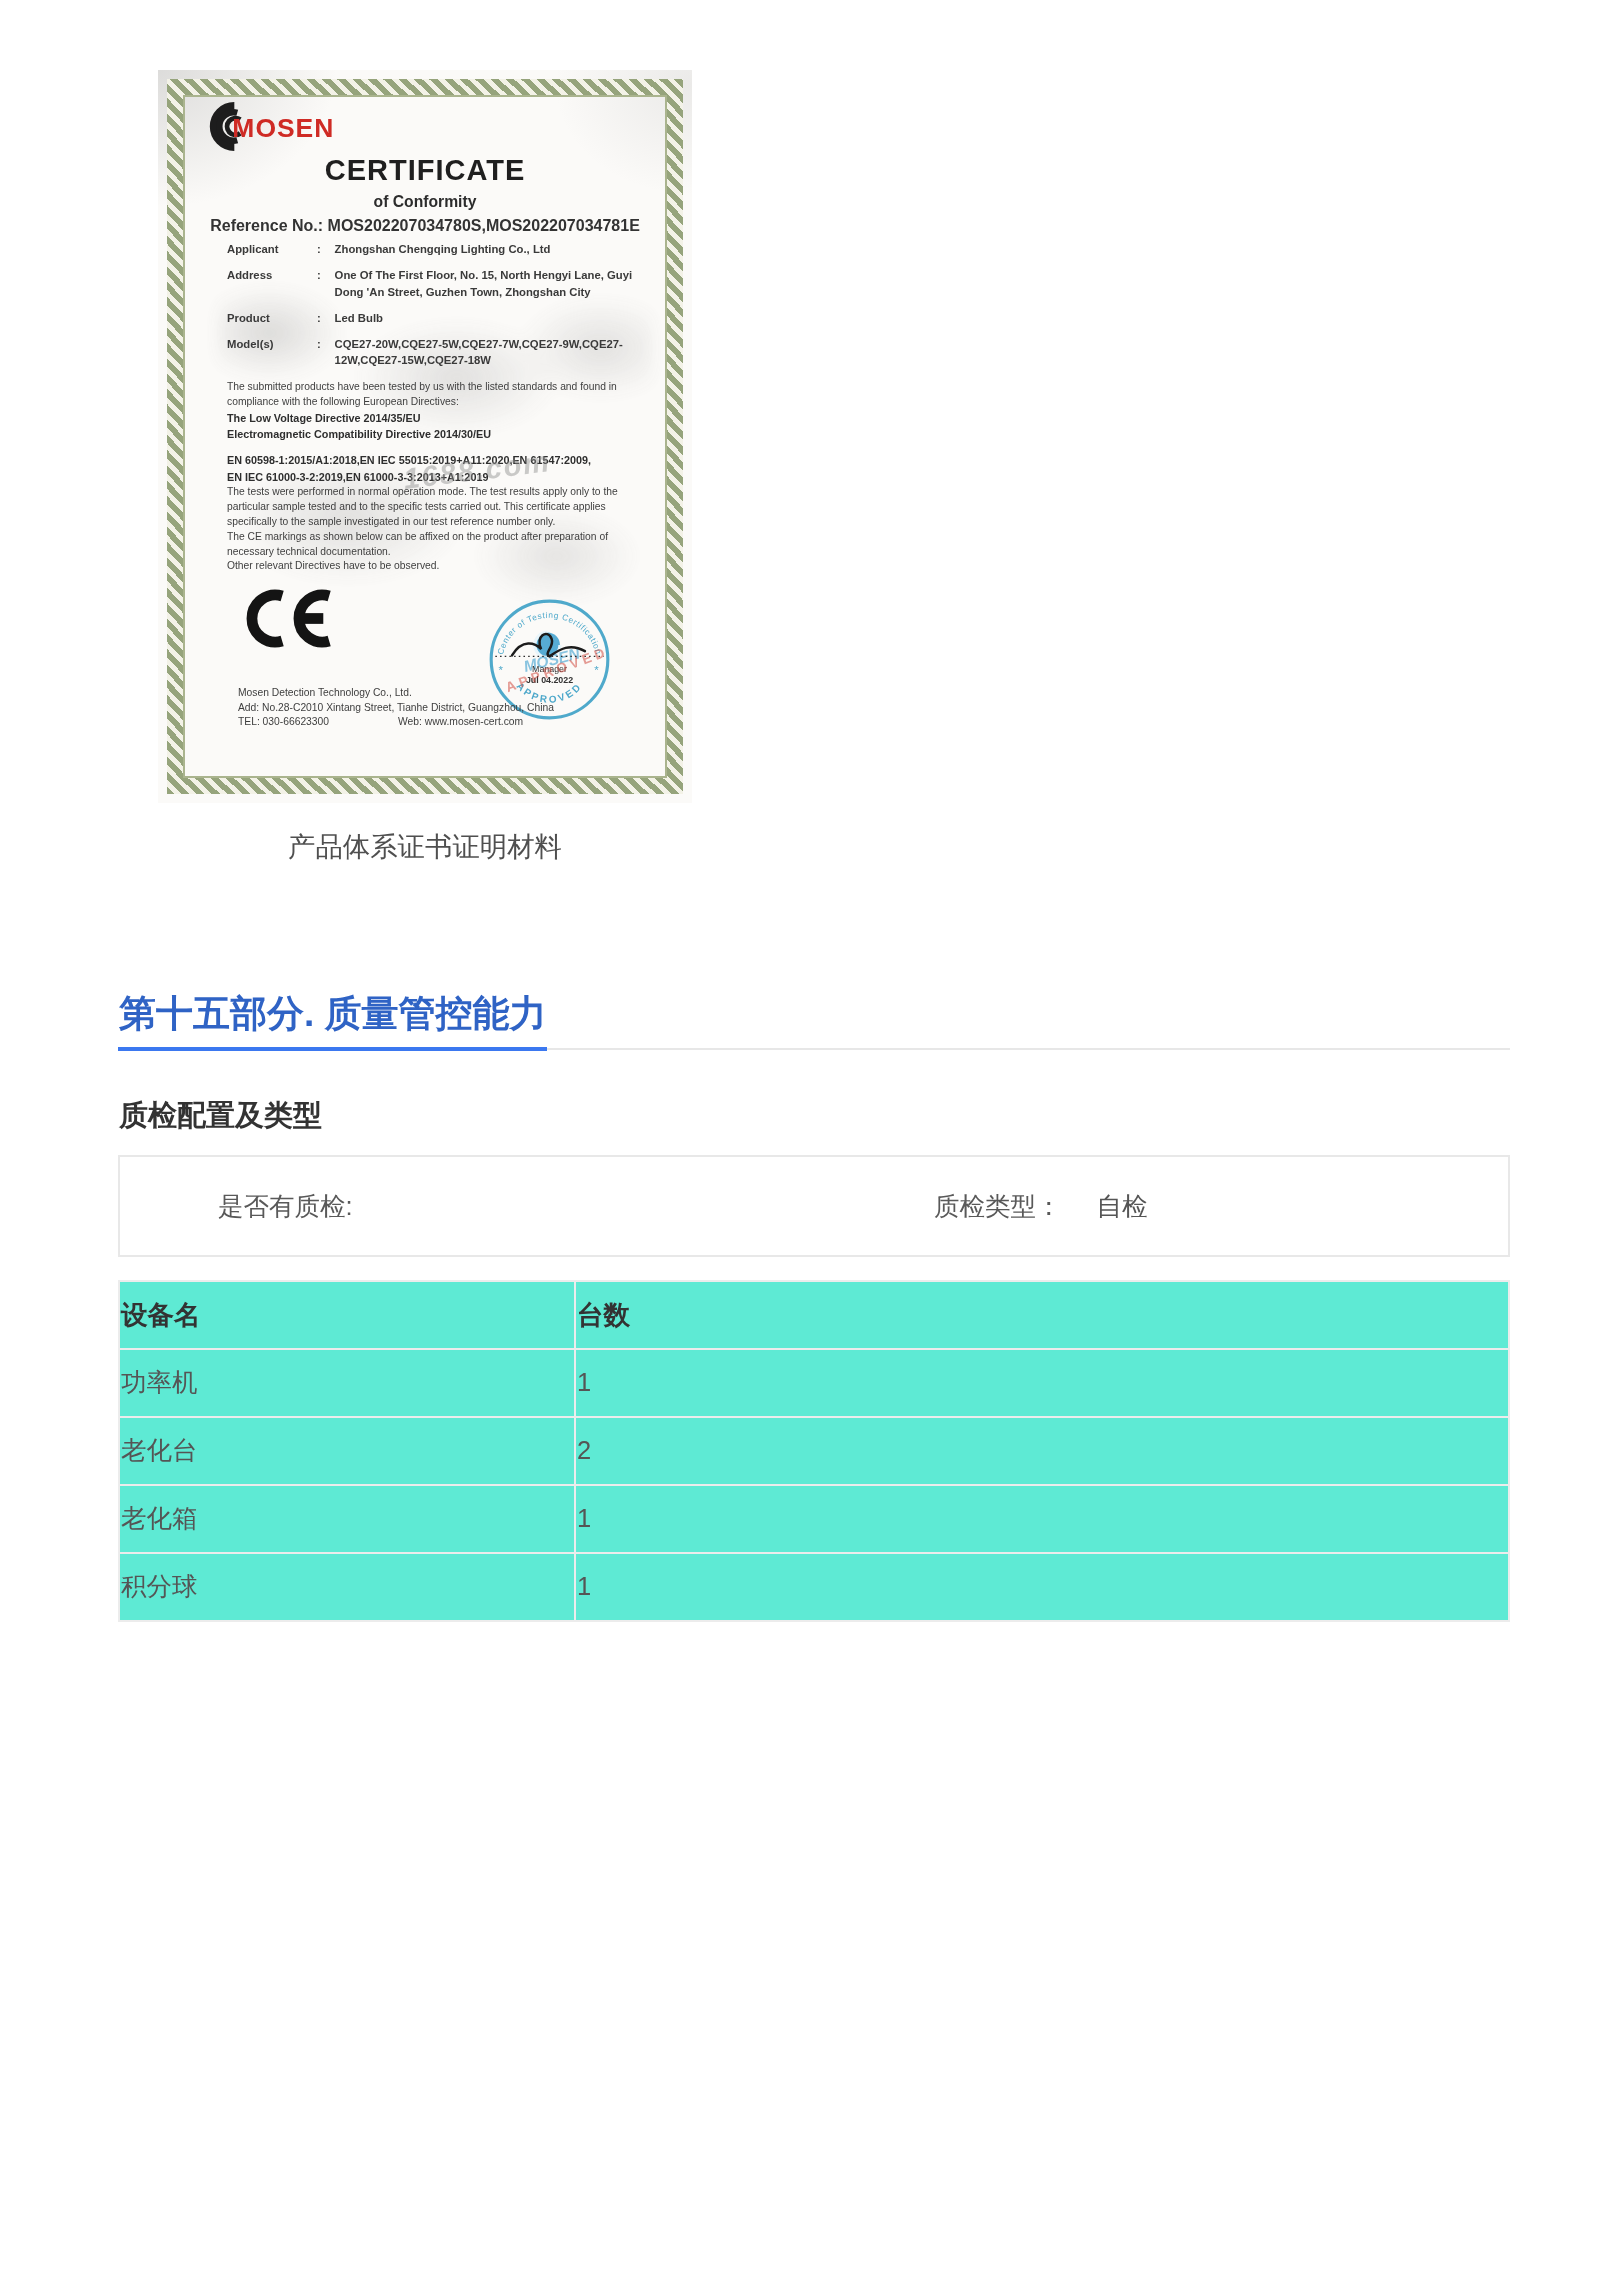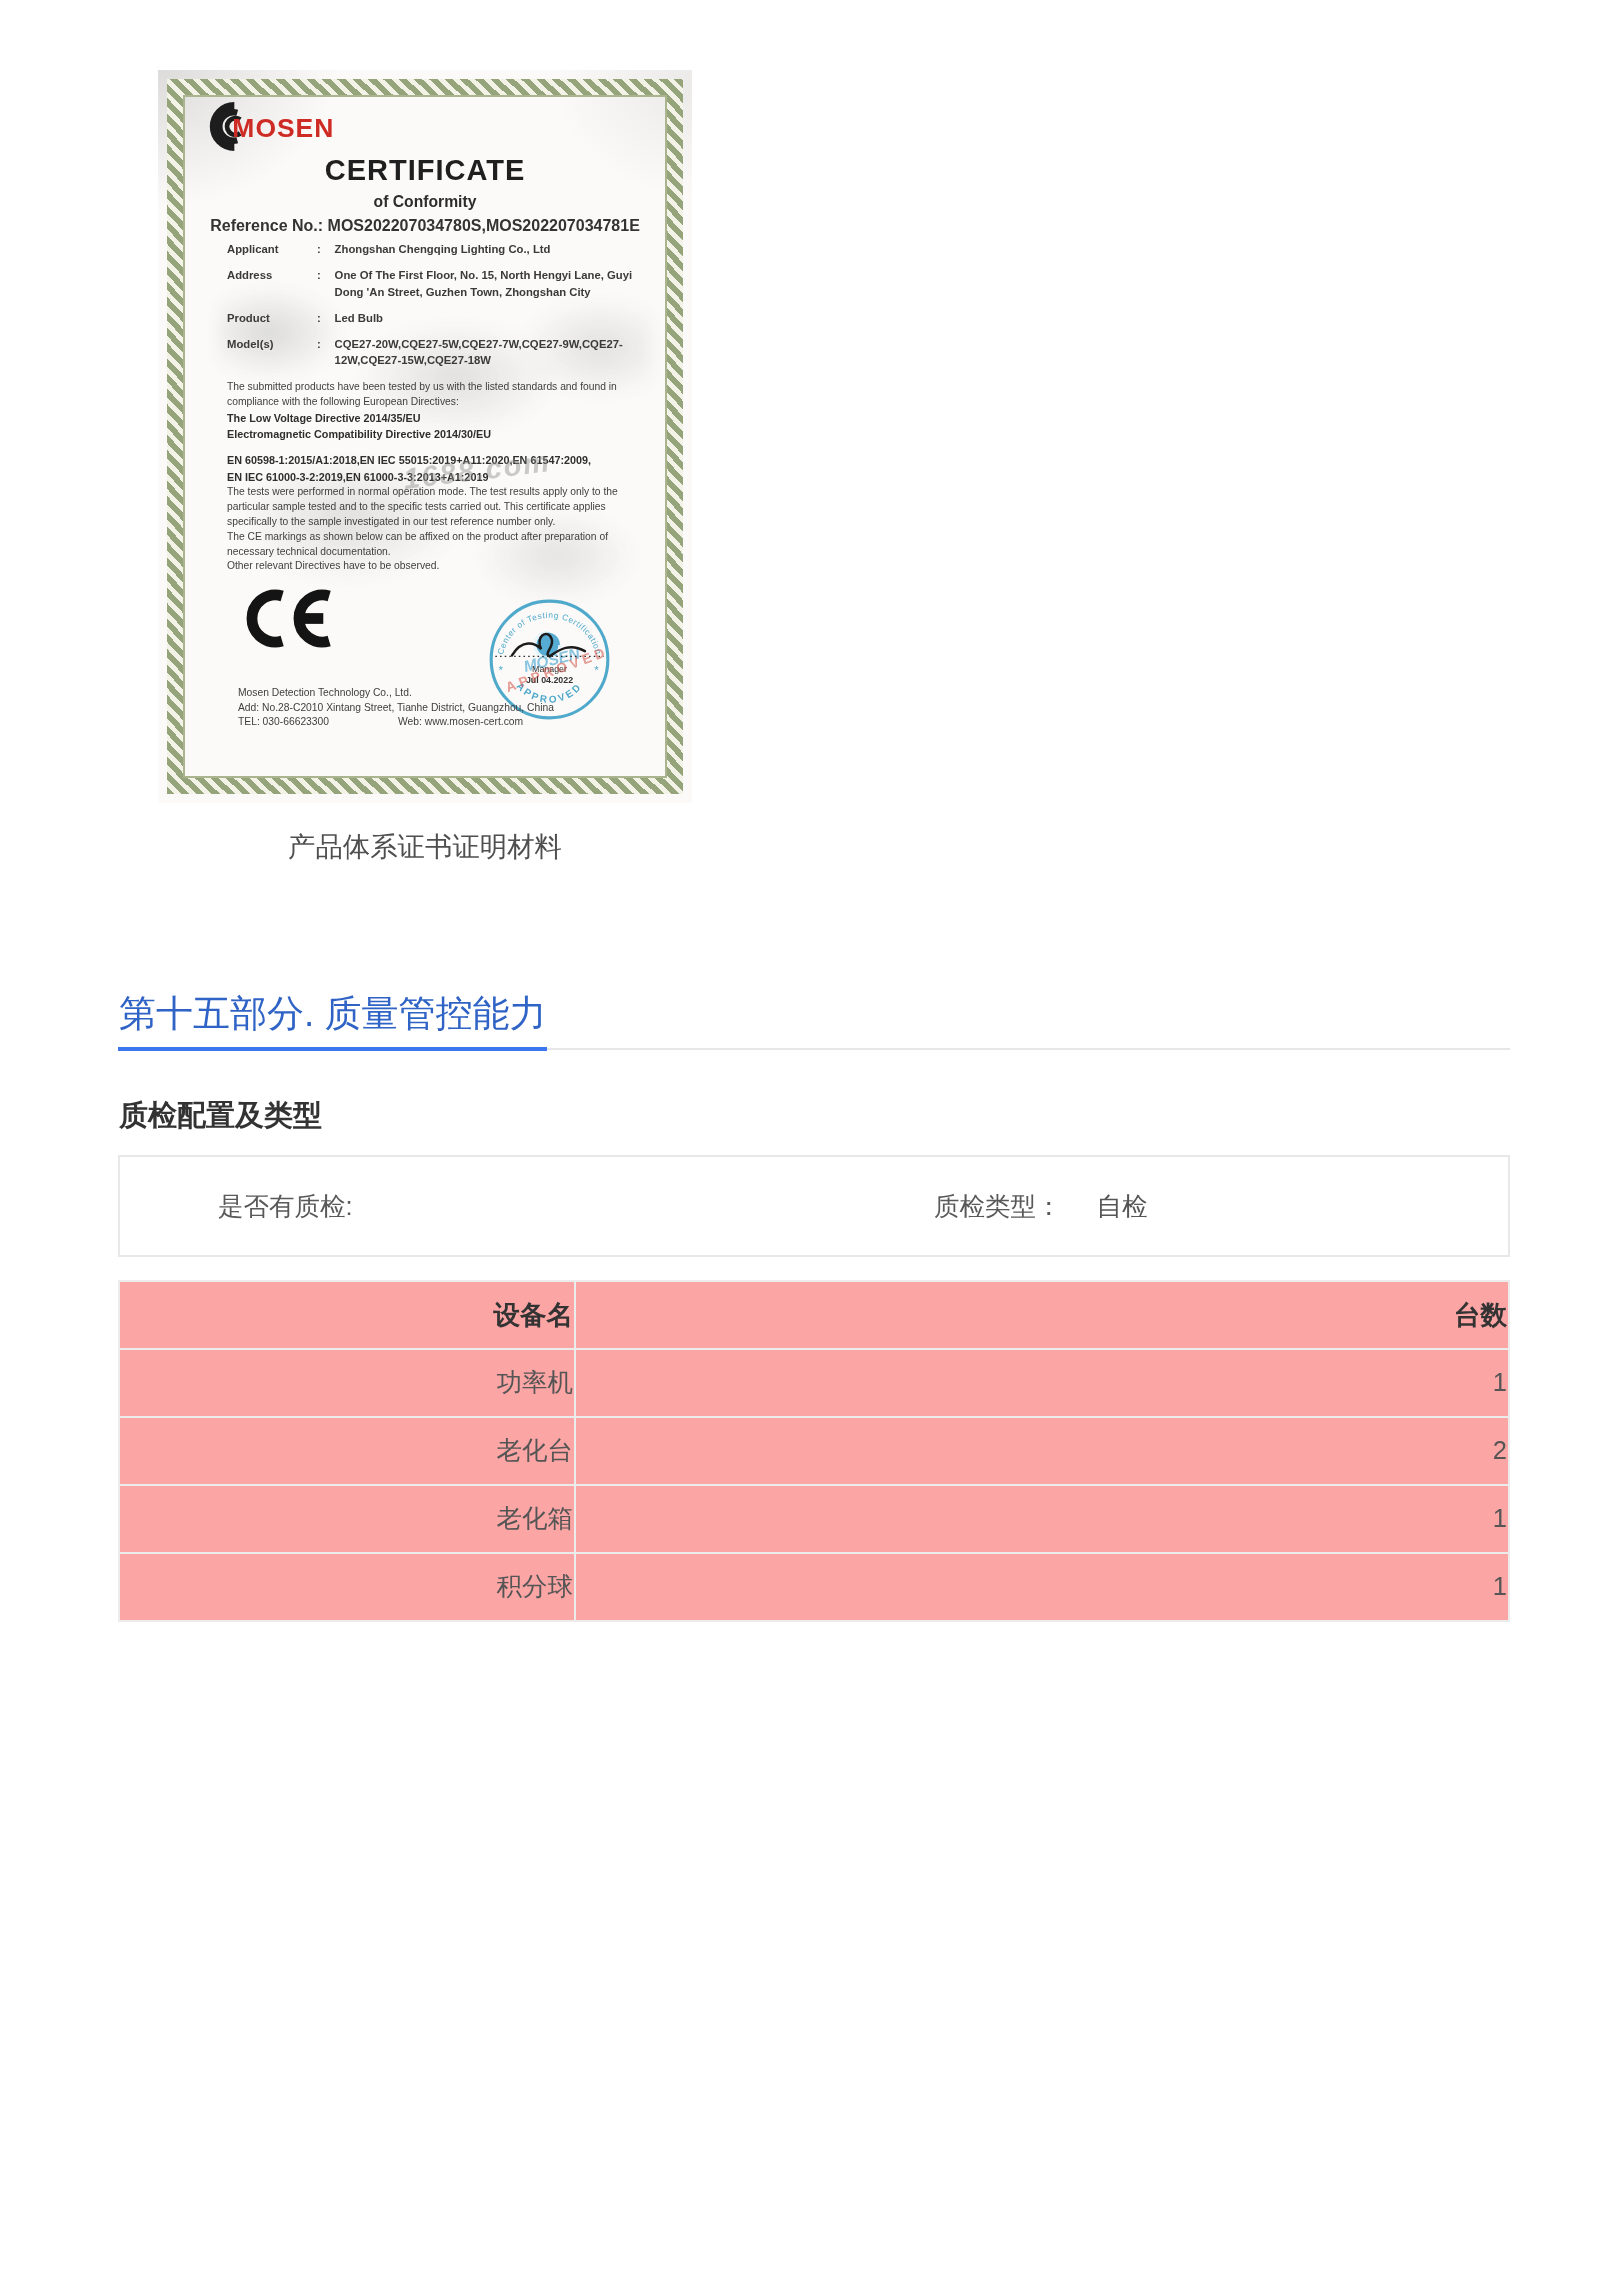--- a/index.html
+++ b/index.html
@@ -37,34 +37,34 @@
   .wm-1688{position:absolute;left:245px;top:384px;font-size:29px;font-style:italic;font-weight:700;
         color:#8e8e8e;opacity:.45;transform:rotate(-7deg);letter-spacing:2px;}
   .stamp{position:absolute;left:329px;top:527px;width:125px;height:125px;}
   .red-approved{position:absolute;left:345px;top:592px;transform:rotate(-20deg);color:rgba(205,60,48,.5);
         font-weight:700;font-size:13.7px;letter-spacing:3.9px;}
   .cert-footer{position:absolute;left:80px;top:616px;font-size:10.3px;color:#3e3e3e;line-height:1.42;}
   .foot-row span:last-child{margin-left:69px;}
 
   
   .caption{width:534px;margin:25.5px 0 0 40px;text-align:center;font-size:27.4px;color:#4f4f4f;}
-  .sec-title{margin:124px 0 0 1px;font-size:37px;line-height:1.35;font-weight:400;color:#2f63c5;}
+  .sec-title{margin:124px 0 0 1px;font-size:37px;line-height:1.35;font-weight:700;color:#2f63c5;}
   .rule{position:relative;height:3.9px;margin-top:8.8px;width:1392px;}
   .rule-gray{position:absolute;left:0;right:0;top:1px;height:2px;background:#e7e7e7;}
   .rule-blue{position:absolute;left:0;top:0;width:429px;height:3.9px;background:#3b78f0;}
   .sub-heading{margin:45px 0 0 1px;font-size:29px;font-weight:700;color:#333;}
 
   .qc-box{box-sizing:border-box;margin-top:19px;width:1392px;height:102px;border:2px solid #e8e8e8;
         display:flex;align-items:center;font-size:25.5px;color:#595959;}
   .qc-l1{margin-left:98px;width:716px;flex:none;}
   .qc-l2{display:flex;align-items:center;}
   .qc-val{margin-left:35px;color:#555;}
 
   .sc-table{margin-top:22.5px;width:1392px;border-collapse:collapse;table-layout:fixed;}
-  .sc-table th,.sc-table td{border:2.9px solid #ececec;height:64px;text-align:right;vertical-align:middle;background:#fca5a5;}
+  .sc-table th,.sc-table td{border:2.9px solid #ececec;height:64px;text-align:left;vertical-align:middle;background:#5eead4;}
   .sc-table th{font-size:26.5px;font-weight:700;color:#333;}
   .sc-table td{font-size:25.5px;font-weight:400;color:#555;}
   .sc-table .c1{width:452px;}
 </style>
 </head>
 <body>
 
 <div class="page">
 
   <div class="cert-wrap">

